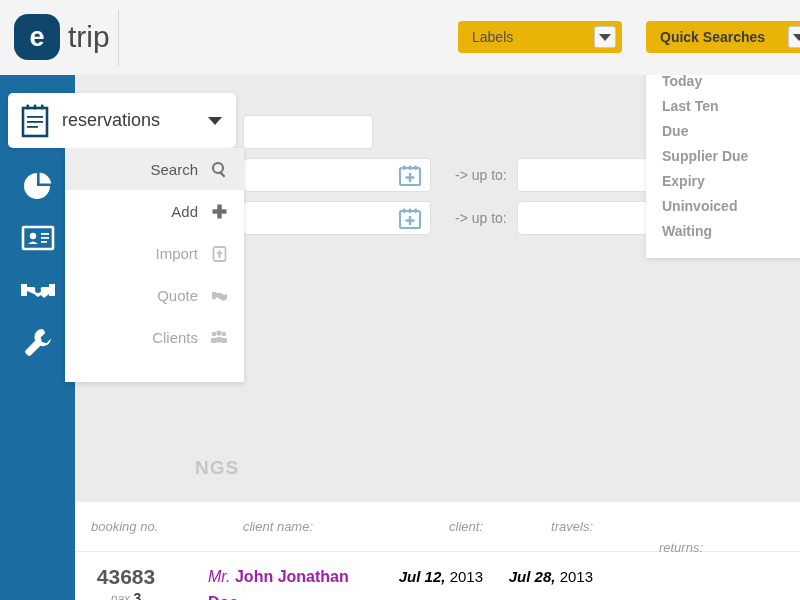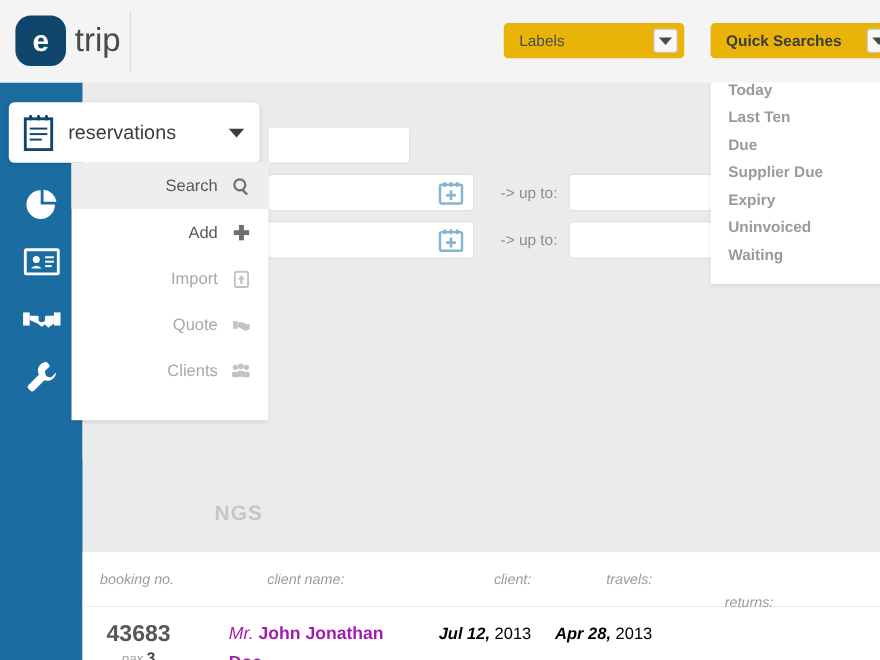--- a/index.html
+++ b/index.html
@@ -339,21 +339,21 @@
           <div class="bignum">43683</div>
           <div class="pax"><span>pax</span> <b>3</b></div>
         </div>
         <div class="c-name cellpad">
           <div class="cname"><i>Mr.</i> <b>John Jonathan Doe</b></div>
         </div>
         <div class="c-bookd cellpad">
           <div class="dt"><i>Jul 12,</i> <span>2013</span></div>
         </div>
         <div class="c-trav cellpad">
-          <div class="dt"><i>Apr 28,</i> <span>2013</span></div>
+          <div class="dt"><i>Jul 28,</i> <span>2013</span></div>
         </div>
         <div class="c-ret cellpad">
           <div class="dt"><i>Aug 6,</i> <span>2013</span></div>
         </div>
       </div>
 
       <div class="trow tbody-row">
         <div class="c-no cellpad">
           
           

